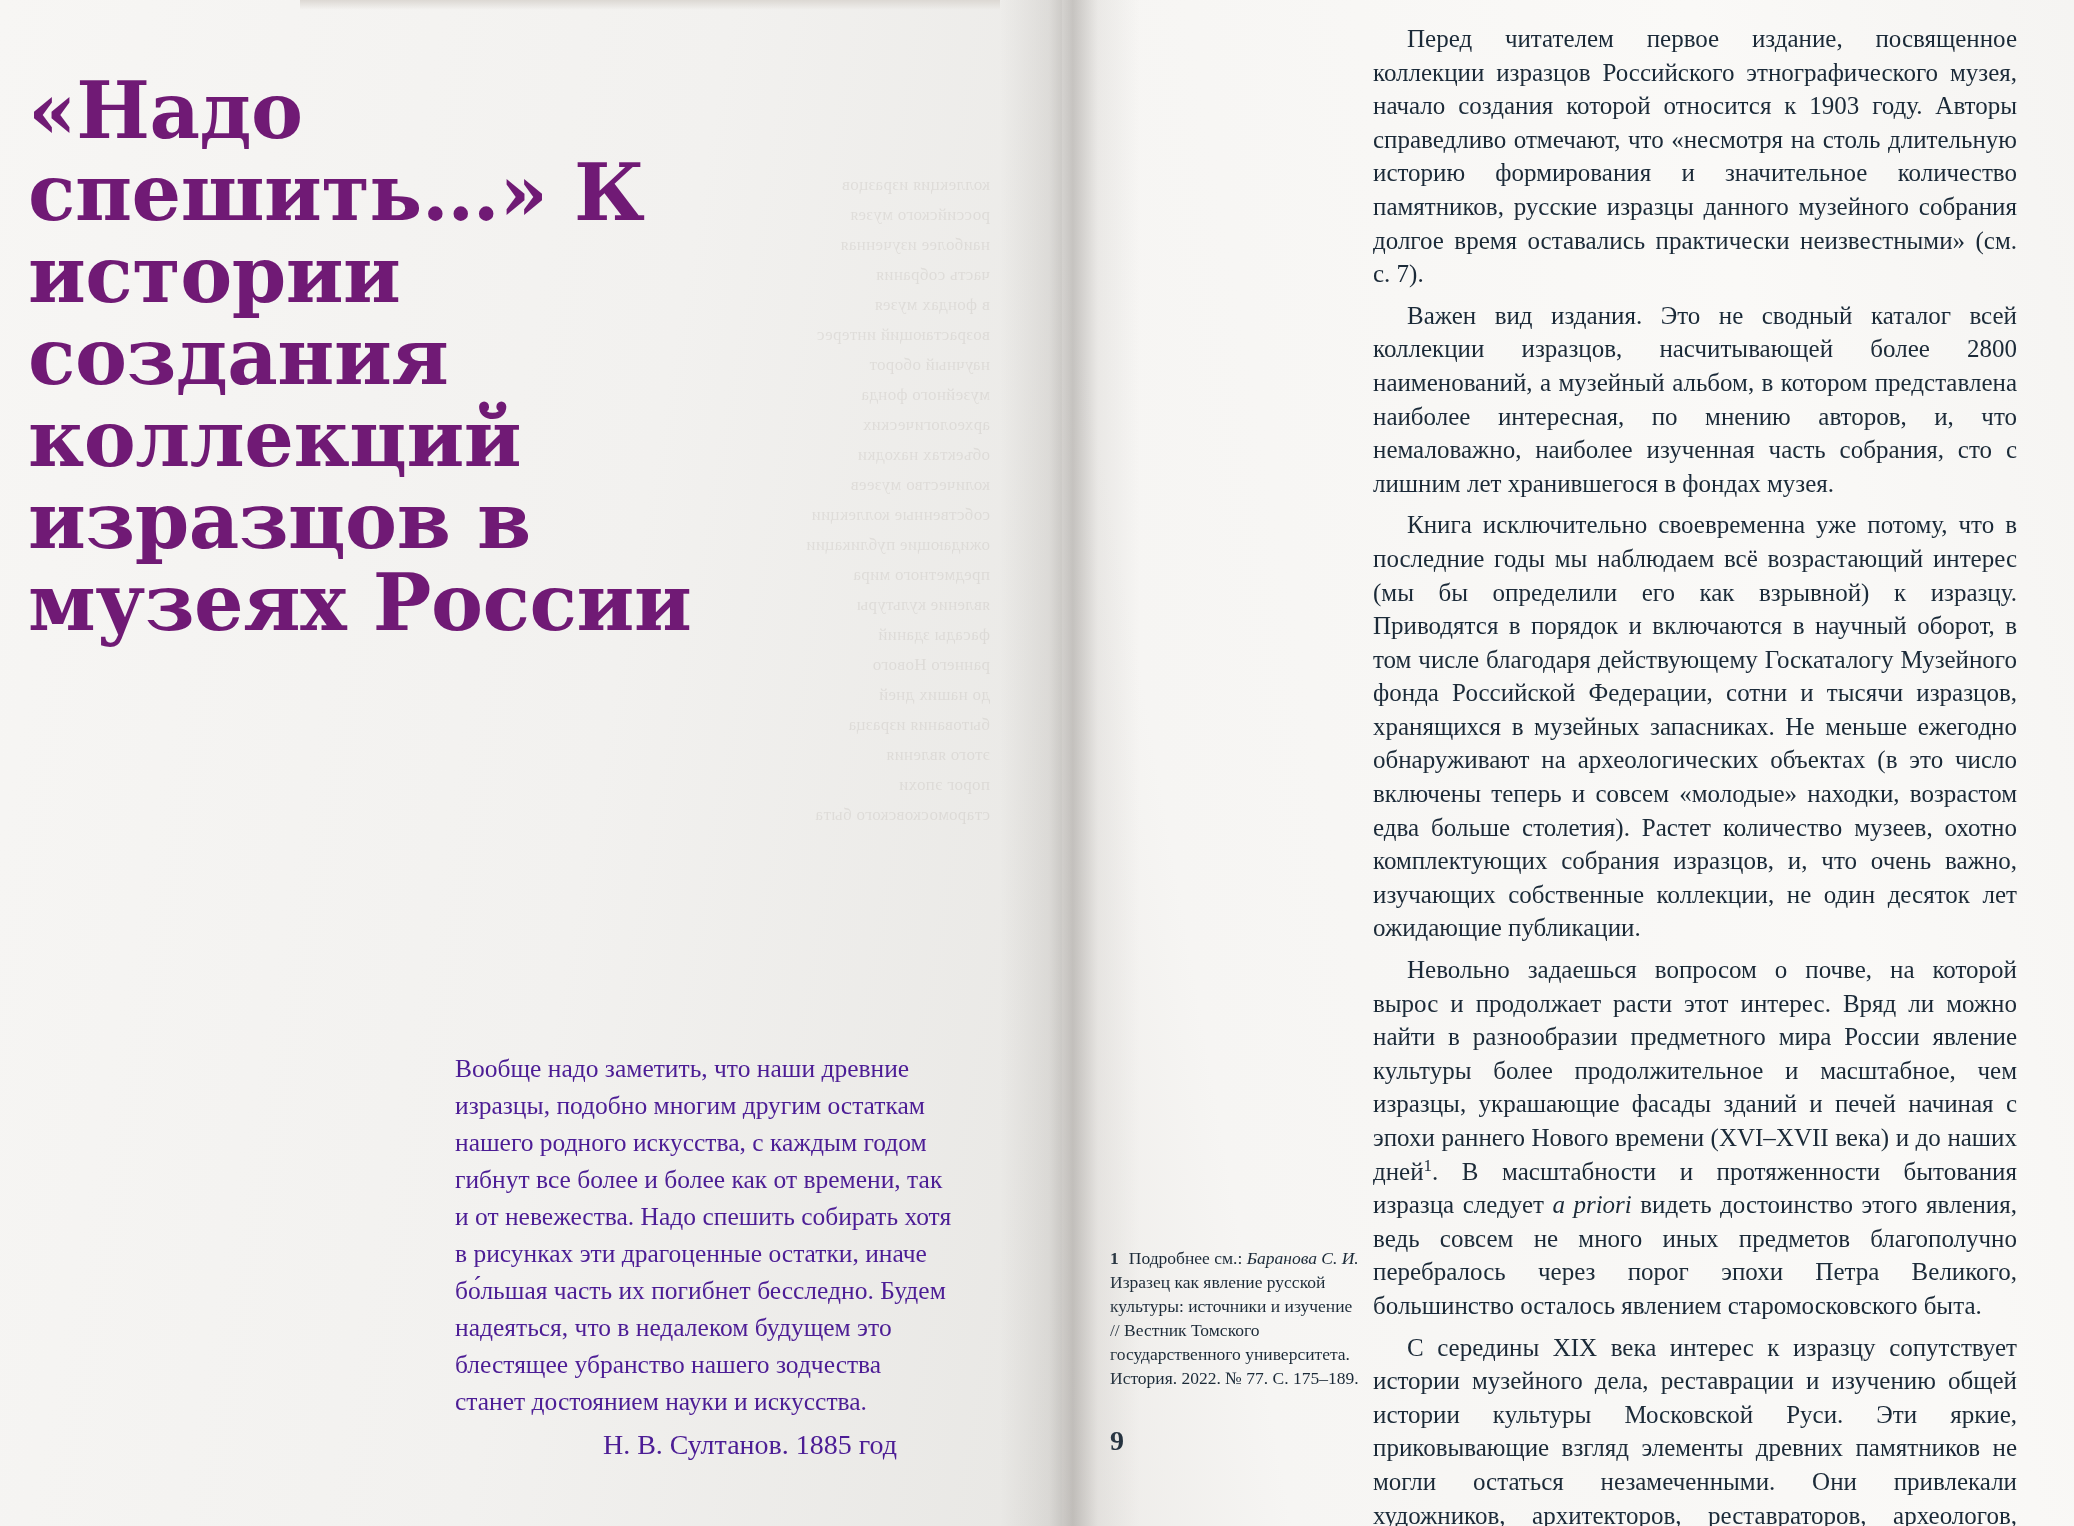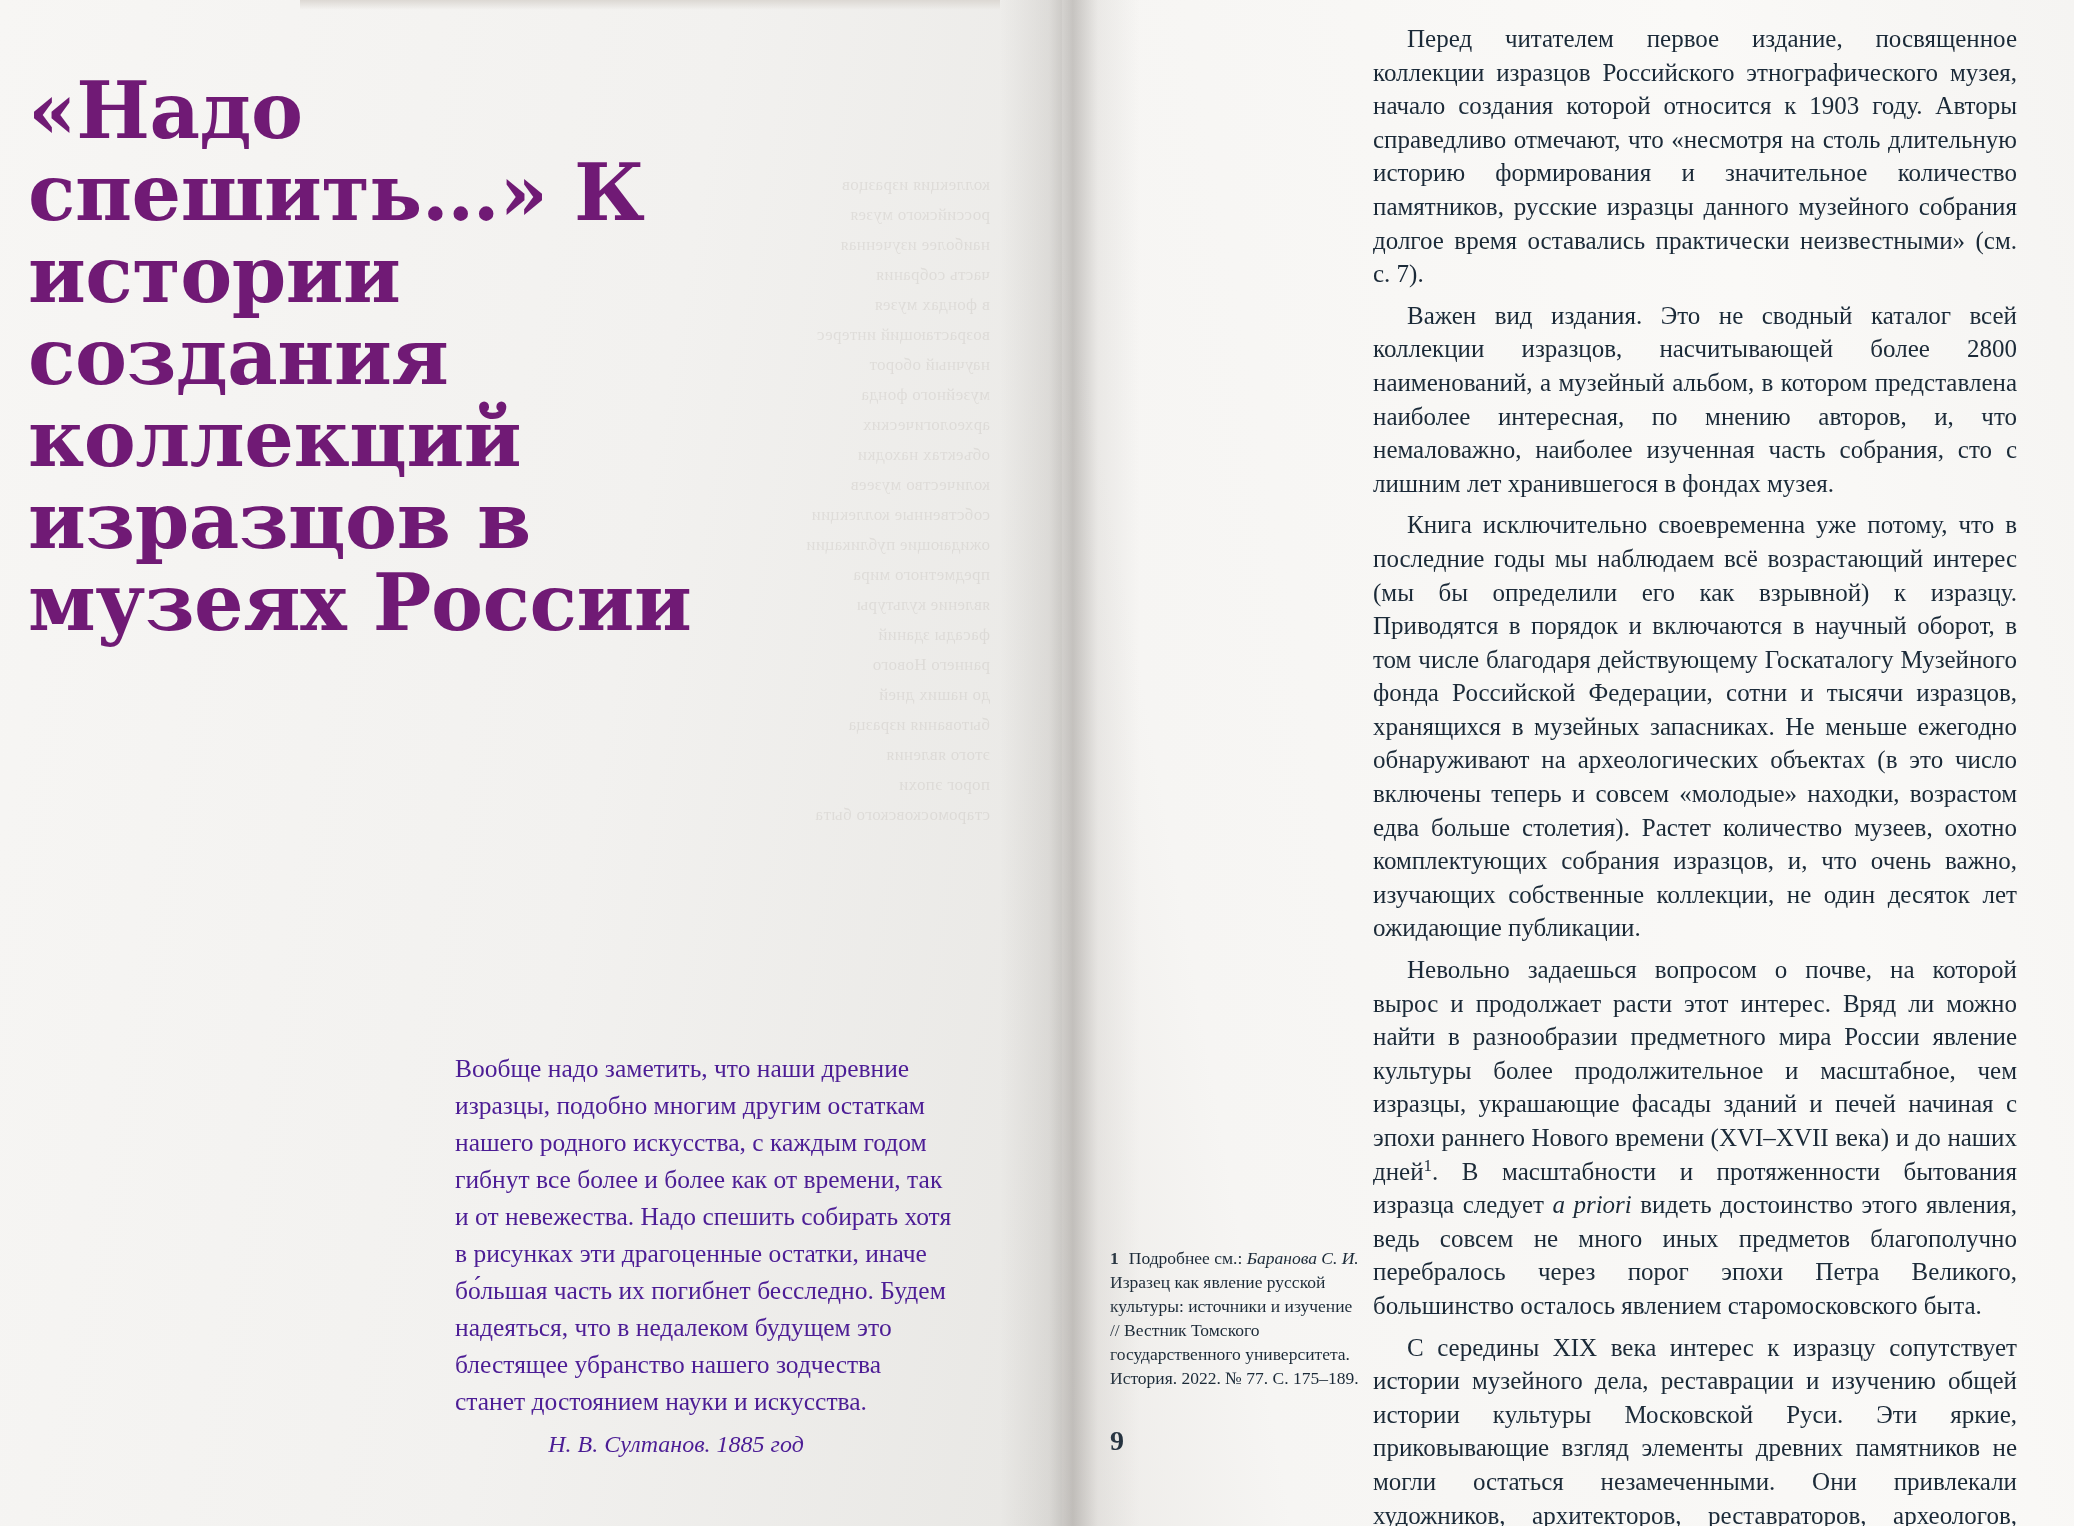--- a/index.html
+++ b/index.html
@@ -93,23 +93,22 @@
     color: #4c1d95;
     font-family: "Liberation Serif", serif;
     font-size: 25.5px;
     line-height: 37px;
     margin-top: 20px;
   }
   .epigraph p { margin: 0; }
   .epigraph .sig {
     display: block;
     margin-top: 6px;
-    font-style: italic;
-    font-size: 24px;
-    text-align: center;
+    font-size: 28px;
+    text-align: right;
     padding-right: 58px;
   }
 
   
   .body-col {
     position: absolute;
     left: 1365px;
     top: 14px;
     width: 660px;
     color: #1b2a38;

